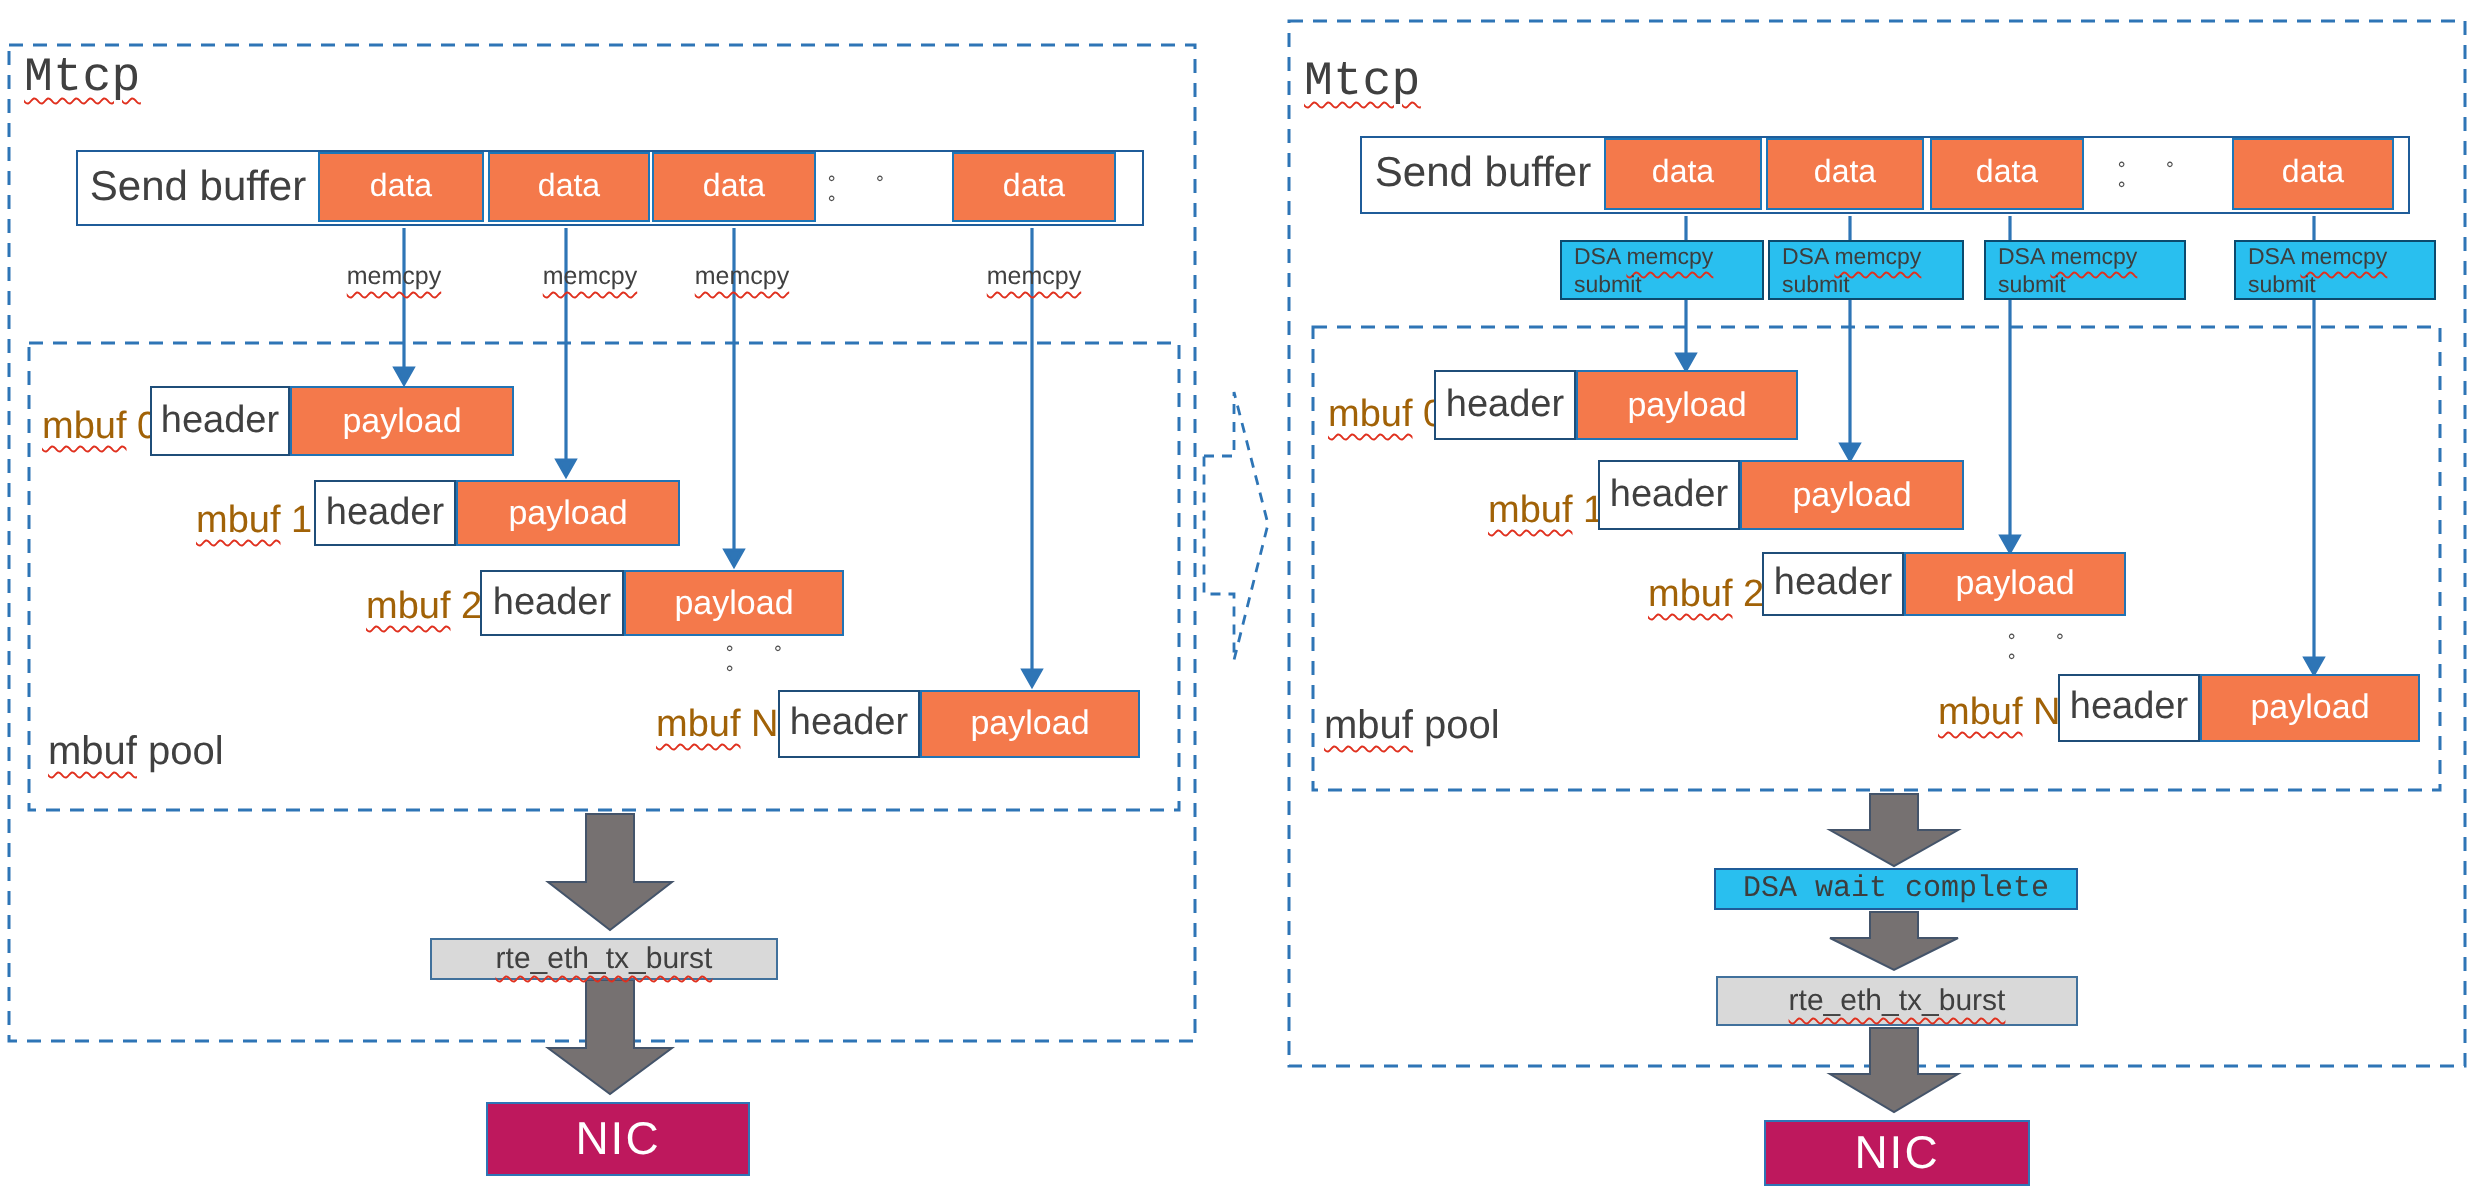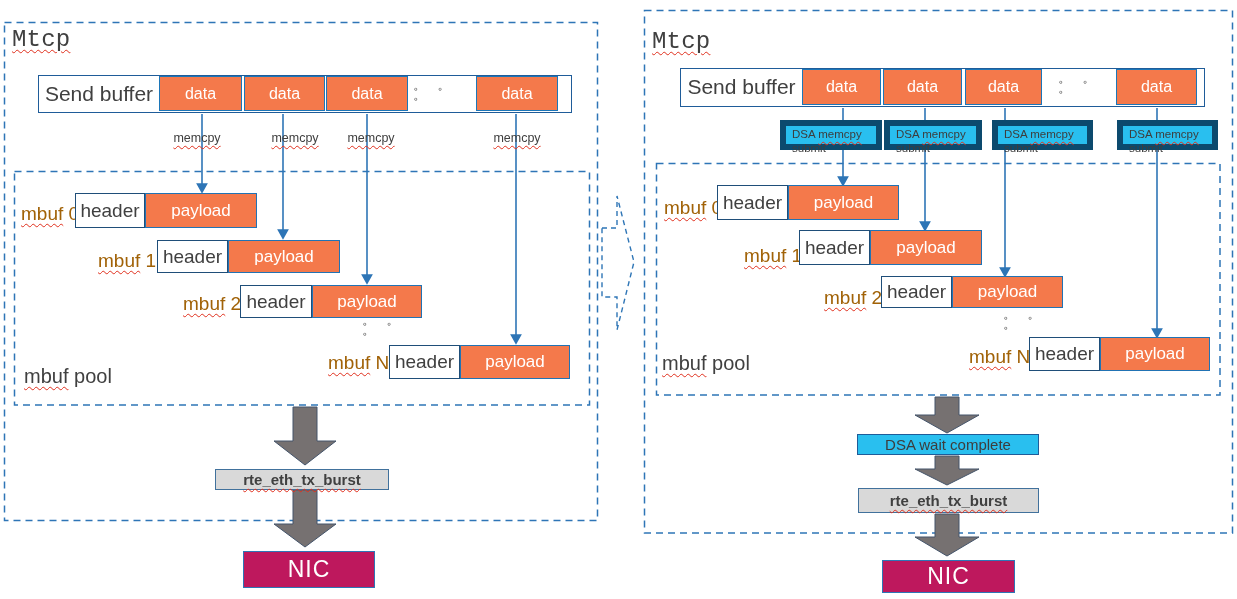--- a/index.html
+++ b/index.html
@@ -19,26 +19,26 @@
         display:flex;align-items:center;justify-content:center;font-size:16px;}
   .dots{font-size:9px;color:#4d4d4d;letter-spacing:8px;display:flex;
         align-items:center;justify-content:center;}
   .memcpy{font-size:12.5px;color:#404040;text-align:center;}
   .mlabel{font-size:19px;color:#a16207;white-space:nowrap;}
   .hdr{background:#fff;border:1.6px solid #1f4e79;color:#404040;font-size:19px;
        display:flex;align-items:center;justify-content:center;}
   .pay{background:#f4794b;border:1.6px solid #2173b4;color:#fff;font-size:17px;
        display:flex;align-items:center;justify-content:center;}
   .pool{font-size:20px;color:#404040;}
-  .dsa{background:#29bfef;border:6px solid #0c4a6e;color:#3d3d3d;
+  .dsa{background:#29bfef;border:1px solid #0c4a6e;color:#3d3d3d;
        font-size:11.5px;line-height:14px;padding:1px 0 0 6px;}
   .cyanbar{background:#29bfef;border:1px solid #1f5c99;color:#3d3d3d;font-size:15px;
+       display:flex;align-items:center;justify-content:center;font-family:Liberation Mono, monospace;}
+  .rte{background:#d9d9d9;border:1px solid #41719c;color:#404040;font-size:15px;
        display:flex;align-items:center;justify-content:center;}
-  .rte{background:#d9d9d9;border:1px solid #41719c;color:#404040;font-size:15px;
-       display:flex;align-items:center;justify-content:center;font-weight:bold;}
   .nic{background:#be185d;border:1px solid #2e75b6;color:#fff;font-size:23px;
        display:flex;align-items:center;justify-content:center;letter-spacing:1px;}
 </style>
 </head>
 <body>
 
 <div id="canvas">
 
   <svg class="overlay" width="1237" height="599" viewBox="0 0 1237 599">
 

